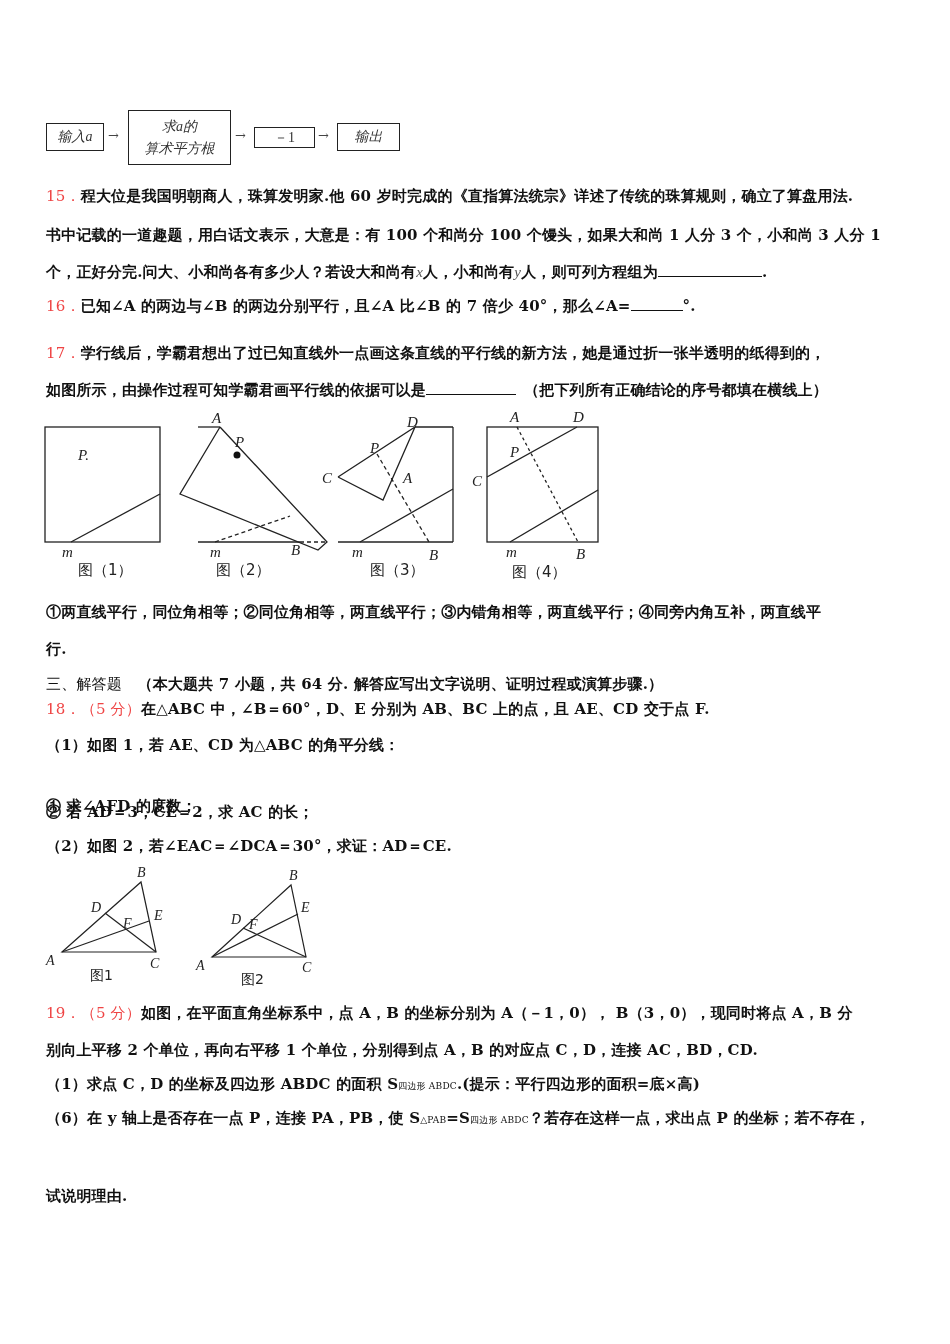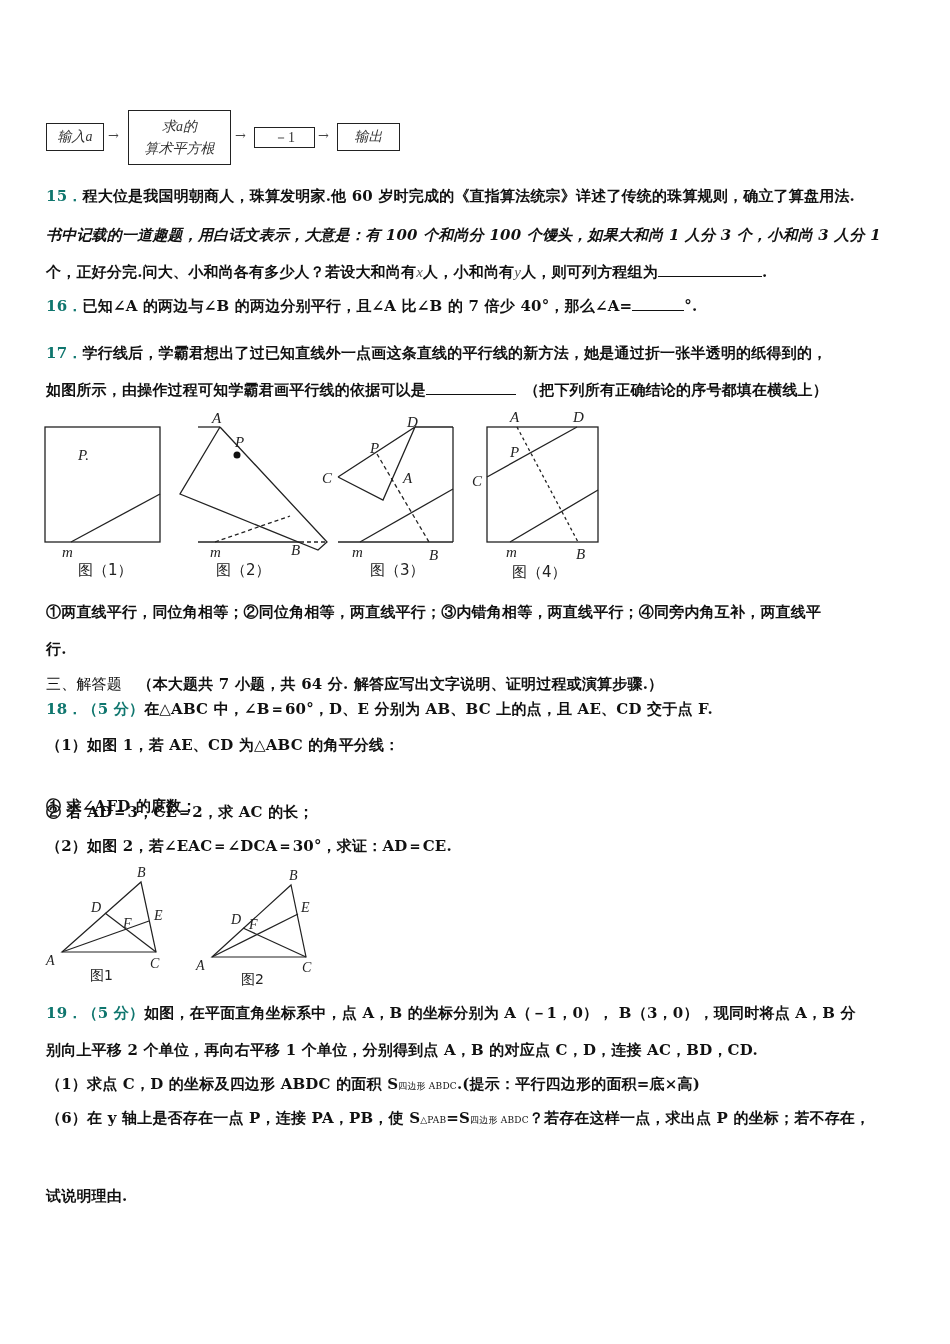--- a/index.html
+++ b/index.html
@@ -6,21 +6,21 @@
   body {
     width: 950px; height: 1344px; position: relative; overflow: hidden;
     font-family: "DejaVu Serif", "Liberation Serif", serif;
     color: #111;
   }
   .abs { position: absolute; }
   .line {
     position: absolute; left: 46px; font-size: 15px; line-height: 20px;
     white-space: nowrap; font-weight: bold; letter-spacing: 0.2px;
   }
-  .num { font-weight: bold; color: #0f766e; }
+  .num { font-weight: normal; color: #ef4444; }
   .it { font-style: italic; font-family: "Liberation Serif", serif; }
   .blank { display: inline-block; border-bottom: 1.5px solid #111; height: 14px; vertical-align: baseline; }
   .sub { font-size: 9px; font-weight: normal; }
   .box {
     position: absolute; border: 1px solid #222; background: #fff;
     font-family: "Liberation Serif", serif; font-style: italic; font-size: 14px;
     color: #333; display: flex; align-items: center; justify-content: center; text-align: center;
   }
   .arrow { position: absolute; font-size: 13px; color: #444; }
   svg text { font-family: "Liberation Serif", serif; font-style: italic; }
@@ -44,21 +44,21 @@
   </div>
   <span class="arrow" style="left:318px;top:128px;">→</span>
   <div class="box" style="left:337px;top:123px;width:61px;height:26px;">
     <span>输出</span>
   </div>
 </div>
 
 <div class="line" style="top:186px;">
   <span class="num">15．</span><span>程大位是我国明朝商人，珠算发明家.他 60 岁时完成的《直指算法统宗》详述了传统的珠算规则，确立了算盘用法.</span>
 </div>
-<div class="line" style="top:225px;font-style:italic;">
+<div class="line" style="top:225px;">
   <span>书中记载的一道趣题，用白话文表示，大意是：有 100 个和尚分 100 个馒头，如果大和尚 1 人分 3 个，小和尚 3 人分 1</span>
 </div>
 <div class="line" style="top:262px;">
   <span>个，正好分完.问大、小和尚各有多少人？若设大和尚有</span><span class="it" style="font-weight:normal;color:#555;">x</span><span>人，小和尚有</span><span class="it" style="font-weight:normal;color:#555;">y</span><span>人，则可列方程组为</span><span class="blank" style="width:104px;"></span><span>.</span>
 </div>
 
 <div class="line" style="top:296px;">
   <span class="num">16．</span><span>已知∠A 的两边与∠B 的两边分别平行，且∠A 比∠B 的 7 倍少 40°，那么∠A=</span><span class="blank" style="width:52px;"></span><span>°.</span>
 </div>
 

